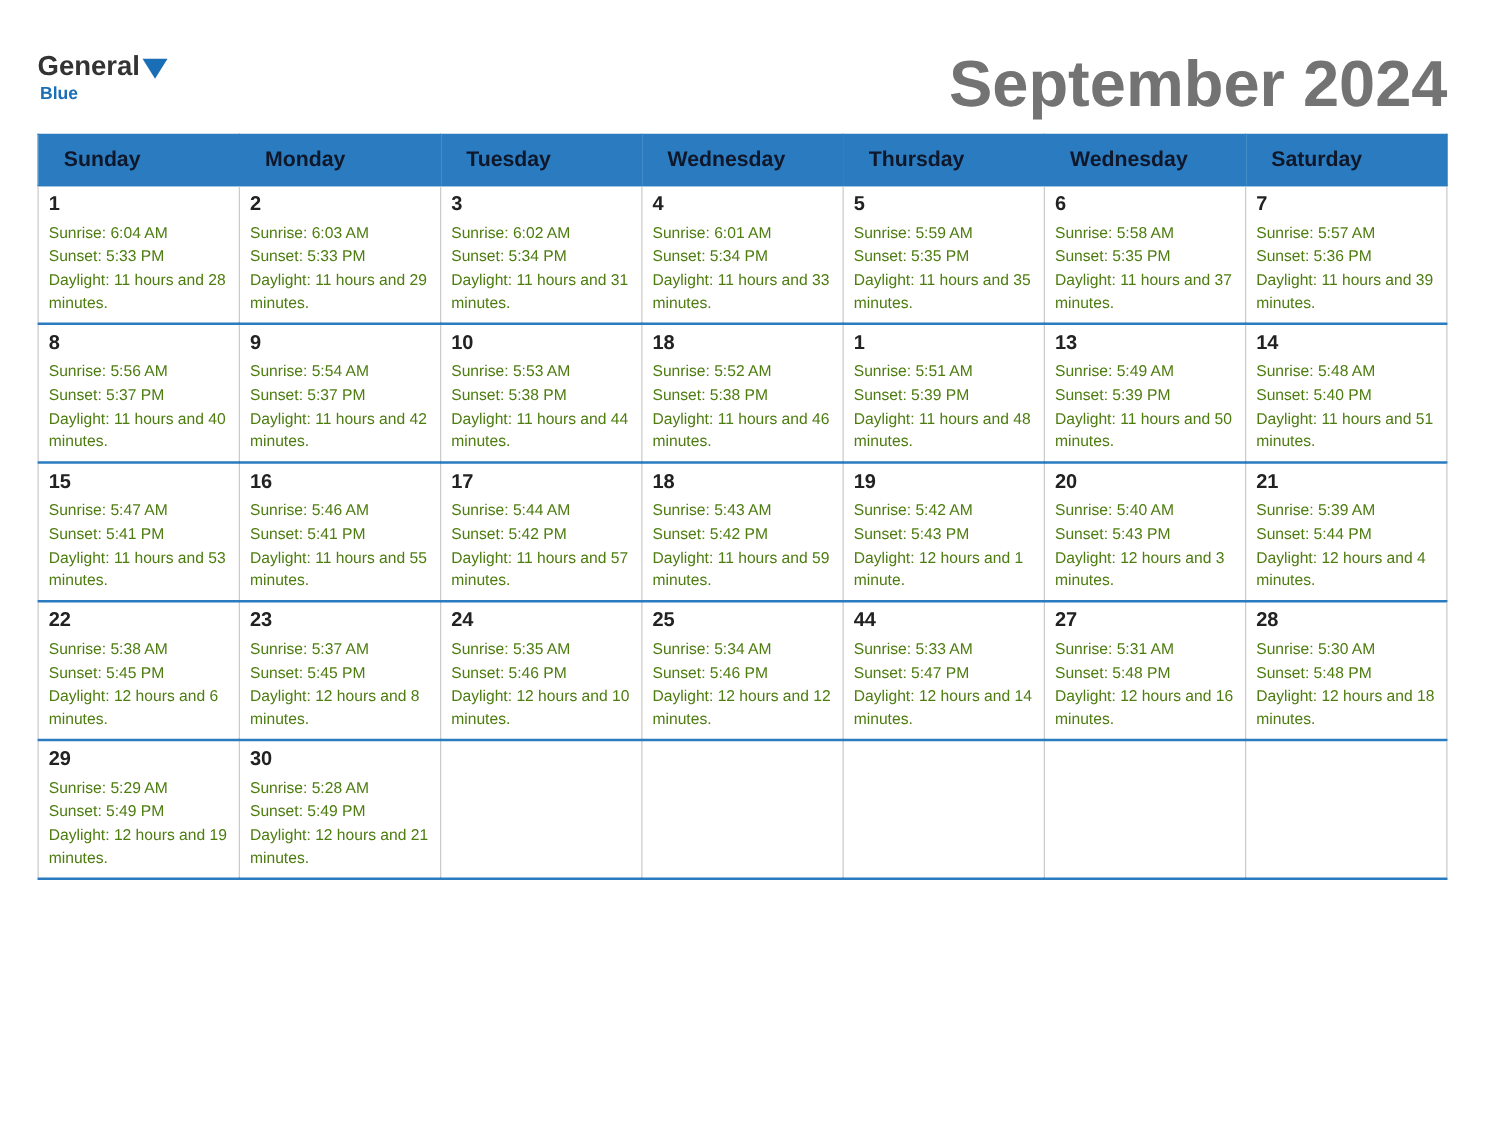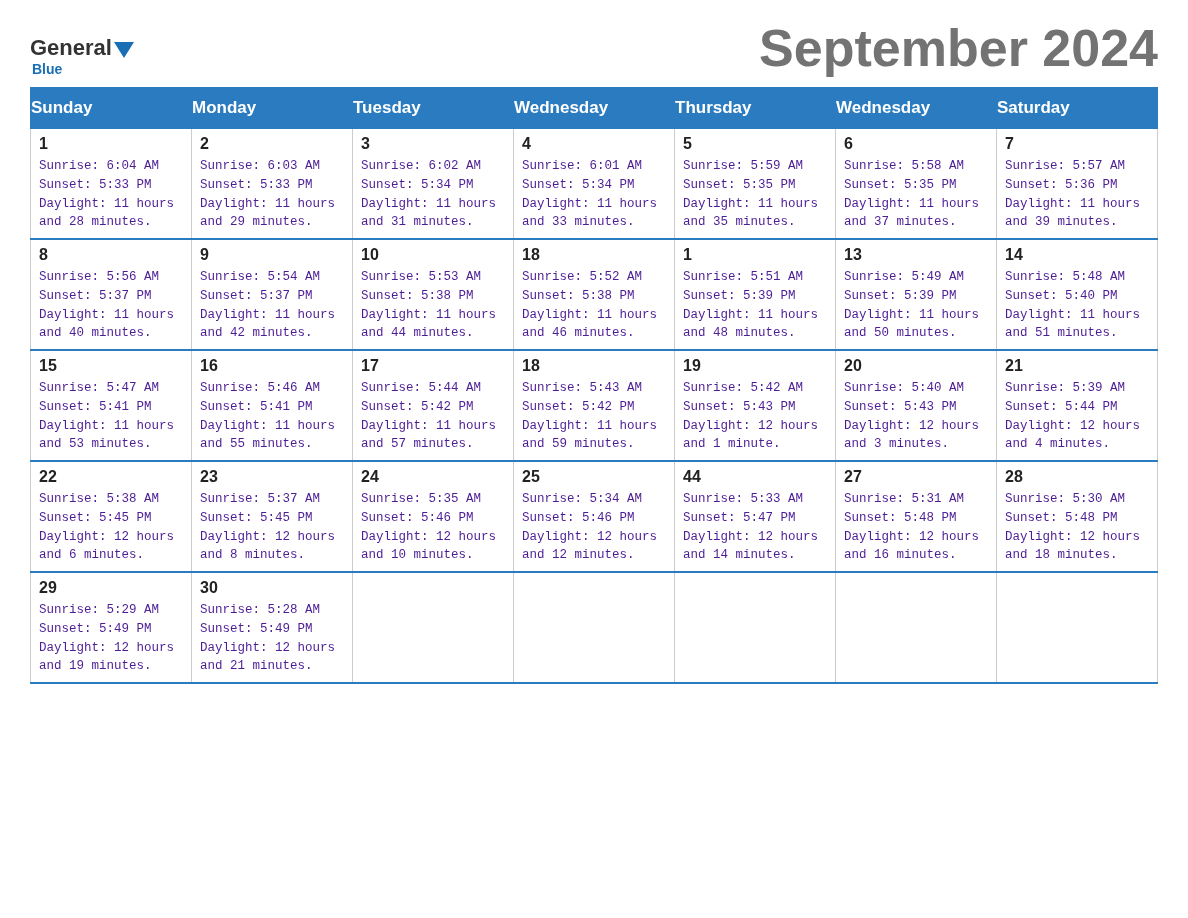--- a/index.html
+++ b/index.html
@@ -7,22 +7,23 @@
       font-family: Arial, sans-serif;
       background: #fff;
       color: #333;
       padding: 20px 30px;
       width: 1188px;
       min-height: 918px;
     }
     .header {
       display: flex;
       justify-content: space-between;
-      align-items: flex-end;
+      align-items: flex-start;
       margin-bottom: 10px;
+      margin-top: 20px;
     }
     .logo {
       display: flex;
       align-items: center;
       gap: 4px;
     }
     .logo-text-general {
       font-size: 22px;
       font-weight: bold;
       color: #333;
@@ -64,24 +65,24 @@
       color: #444;
       margin-top: 4px;
     }
     .calendar {
       width: 100%;
       border-collapse: collapse;
       margin-top: 8px;
     }
     .calendar thead tr th {
       background-color: #2a7bbf;
-      color: #ffffff;
+      color: #0f172a;
       font-size: 17px;
       font-weight: bold;
-      padding: 10px 0;
+      padding: 10px 20px;
       text-align: left;
       border: 1px solid #2a7bbf;
     }
     .calendar tbody tr td {
       vertical-align: top;
       border: 1px solid #ccc;
       padding: 6px 8px;
       width: 14.28%;
       min-height: 100px;
       font-size: 13px;
@@ -90,22 +91,21 @@
     .calendar tbody tr td .day-number {
       font-size: 16px;
       font-weight: bold;
       display: block;
       margin-bottom: 4px;
       color: #222;
     }
     .calendar tbody tr td .day-info {
       font-size: 12.5px;
       line-height: 1.5;
-      color: #4c1d95;
-      font-family: Liberation Mono, monospace;
+      color: #4d7c0f;
     }
     .calendar tbody tr {
       border-bottom: 2px solid #2a7bbf;
     }
     .empty-cell {
       background: #fff;
     }
   </style>
 </head>
 <body>

